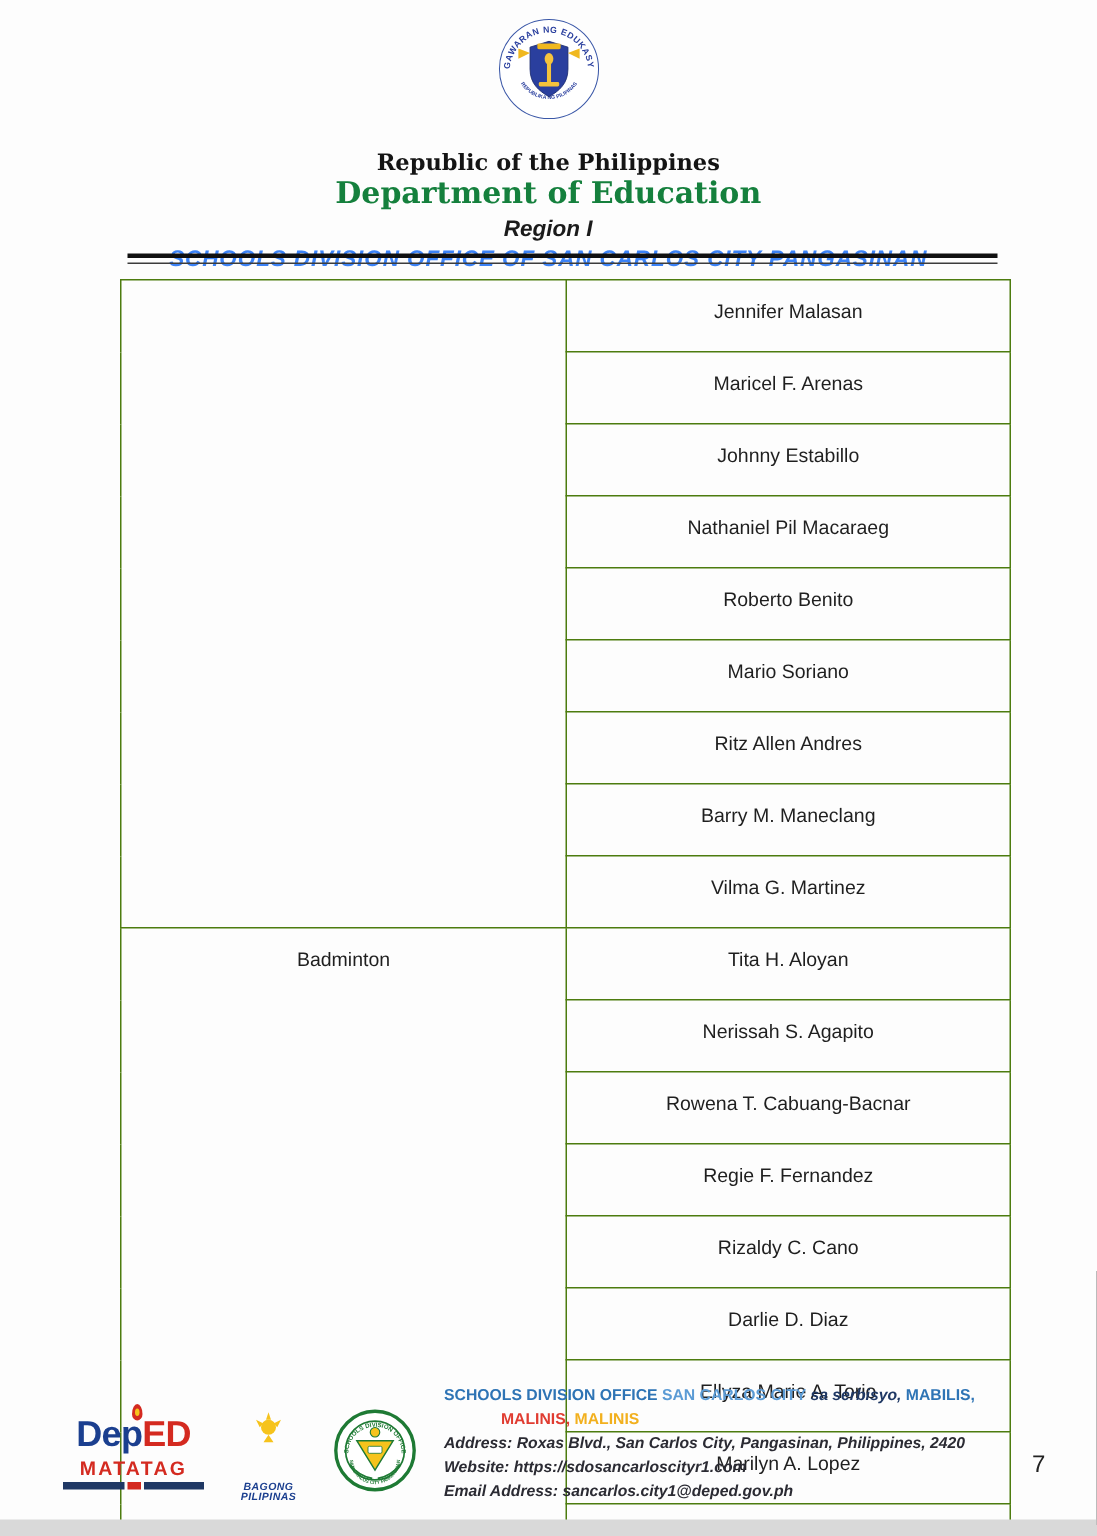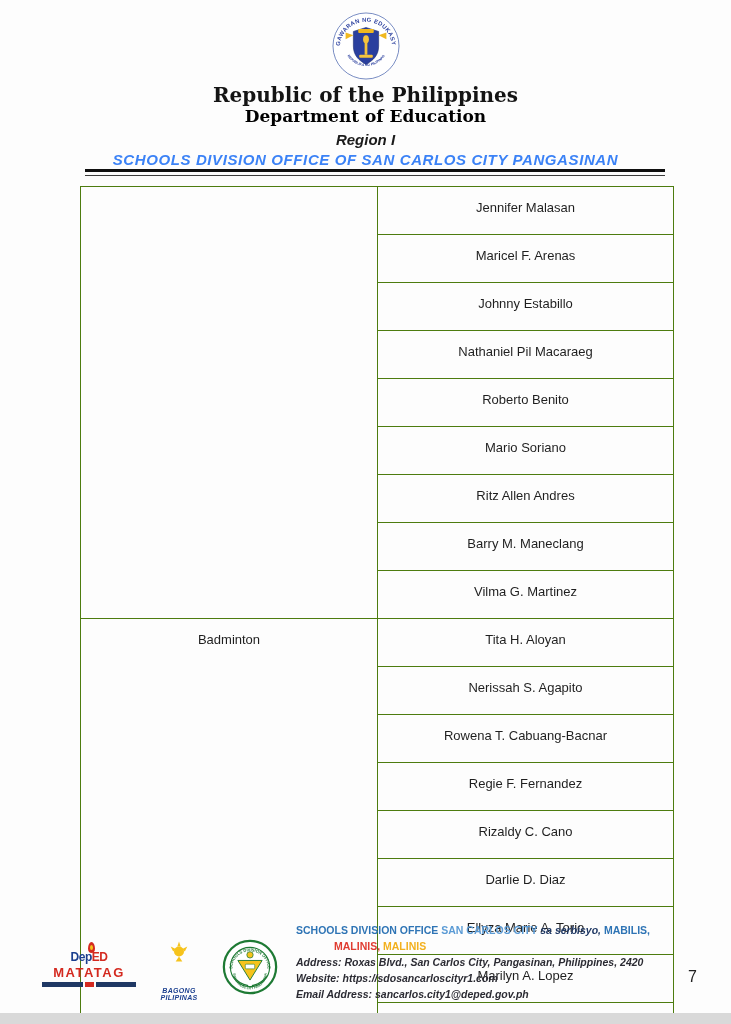--- a/index.html
+++ b/index.html
@@ -5,38 +5,38 @@
   html,body { margin:0; padding:0; background:#888; }
   .page {
     position:relative; width:731px; height:1024px; margin:0 auto;
     background:#fdfdfd; overflow:hidden;
     font-family:"Liberation Sans", sans-serif; color:#1f1f1f;
   }
 
   
   .header { position:absolute; top:0; left:0; width:100%; text-align:center; }
   .seal-wrap { margin-top:12px; height:70px; }
-  .republic   { font-family:"DejaVu Serif", serif; font-weight:bold; font-size:20px; line-height:1.15; color:#141414; margin-top:2px; }
-  .department { font-family:"DejaVu Serif", serif; font-weight:bold; font-size:17px; line-height:1.1; color:#000000; }
+  .republic   { font-family:"DejaVu Serif", serif; font-weight:bold; font-size:15px; line-height:1.15; color:#141414; margin-top:18px; }
+  .department { font-family:"DejaVu Serif", serif; font-weight:bold; font-size:20px; line-height:1.1; color:#15803d; }
   .region     { font-style:italic; font-weight:bold; font-size:15px; margin-top:5px; color:#1b1b1b; }
   .office     { font-style:italic; font-weight:bold; font-size:15px; letter-spacing:.6px; margin-top:3px; color:#3b82f6; }
   .header-rule { position:absolute; left:85px; top:169px; width:580px; height:3px;
                  border-top:3px solid #101010; border-bottom:1px solid #3c3c3c; }
 
   
   .roster { position:absolute; top:186px; left:80px; border-collapse:collapse; table-layout:fixed; width:589px; }
   .roster td { border:1px solid #4d7c0f; font-size:13px; }
   td.cat  { width:294px; text-align:center; vertical-align:top; padding-top:13px; color:#1f1f1f; }
   td.name { width:293px; height:39px; text-align:center; vertical-align:middle; padding-bottom:7px; color:#1f1f1f; }
 
   
   .logos { position:absolute; left:42px; top:936px; display:flex; align-items:center; gap:12px; }
 
   .deped-logo { width:94px; text-align:center; position:relative; }
-  .deped-word { font-weight:bold; font-size:12px; letter-spacing:-0.5px; line-height:1; position:relative; }
+  .deped-word { font-weight:bold; font-size:24px; letter-spacing:-0.5px; line-height:1; position:relative; }
   .deped-word .dep { color:#1b3f8f; }
   .deped-word .ed  { color:#d42a20; }
   .torch { position:absolute; left:46px; top:-9px; width:7px; height:11px;
            background:#d42a20; border-radius:50% 50% 50% 50%/60% 60% 40% 40%; }
   .torch:after { content:""; position:absolute; left:2px; top:3px; width:3px; height:5px;
                  background:#f6c31c; border-radius:50%; }
   .matatag { color:#d42a20; font-weight:bold; font-size:13px; letter-spacing:1.5px; margin-top:2px; }
   .tag-bars { display:flex; height:5px; margin-top:2px; gap:2px; align-items:stretch; }
   .tag-bars .b1 { flex:1; background:#1f3864; }
   .tag-bars .b2 { width:9px; background:#d42a20; }

